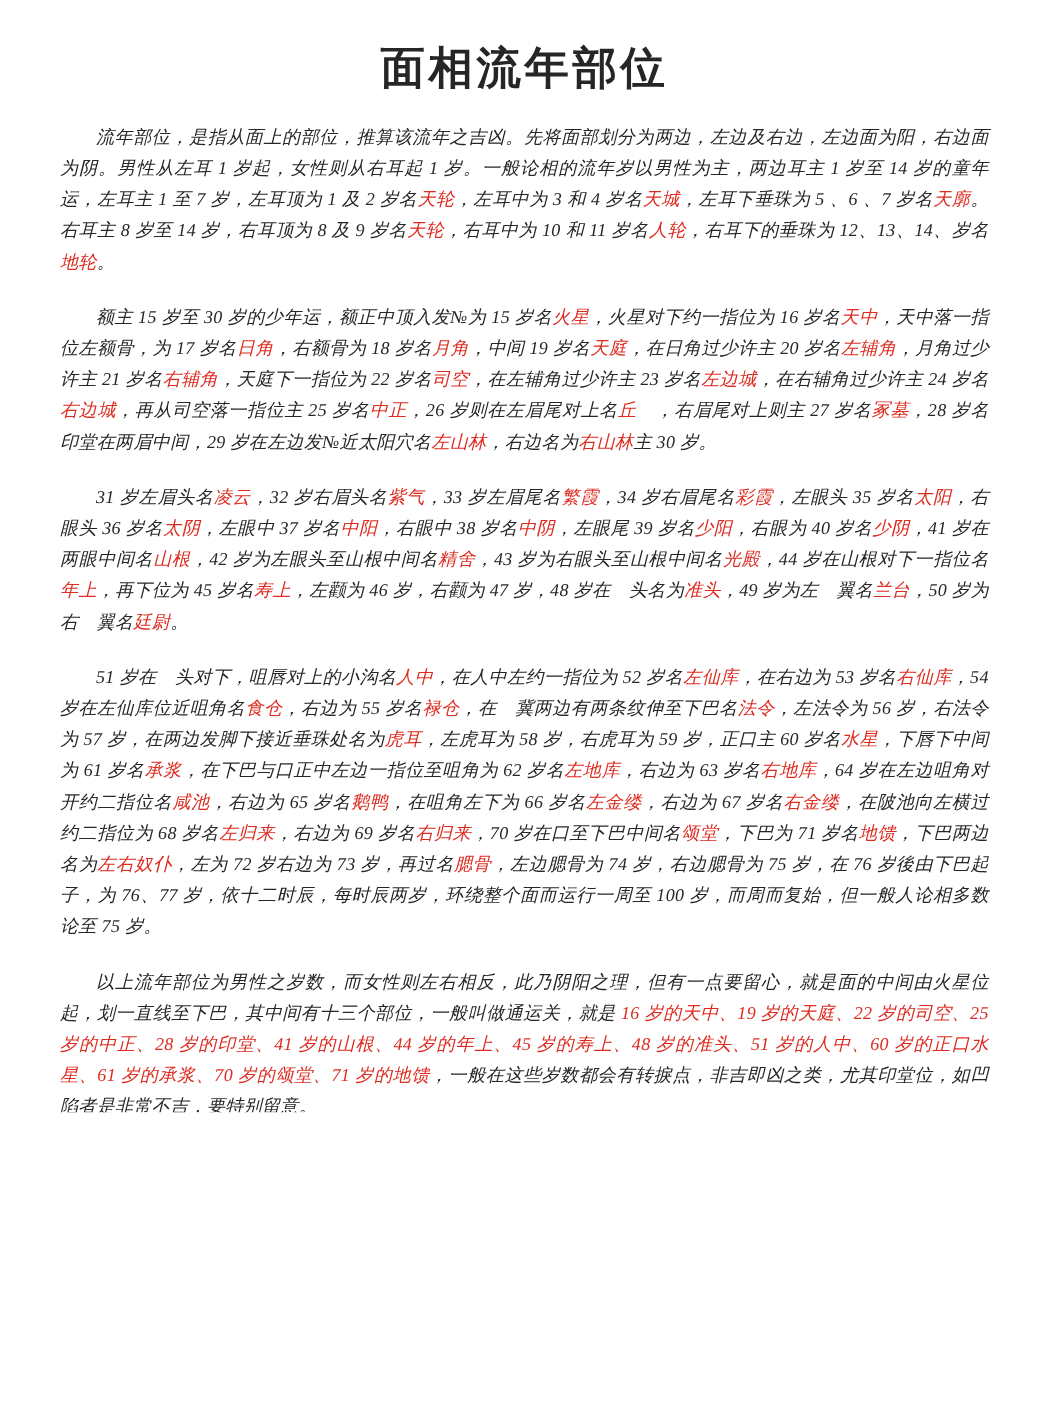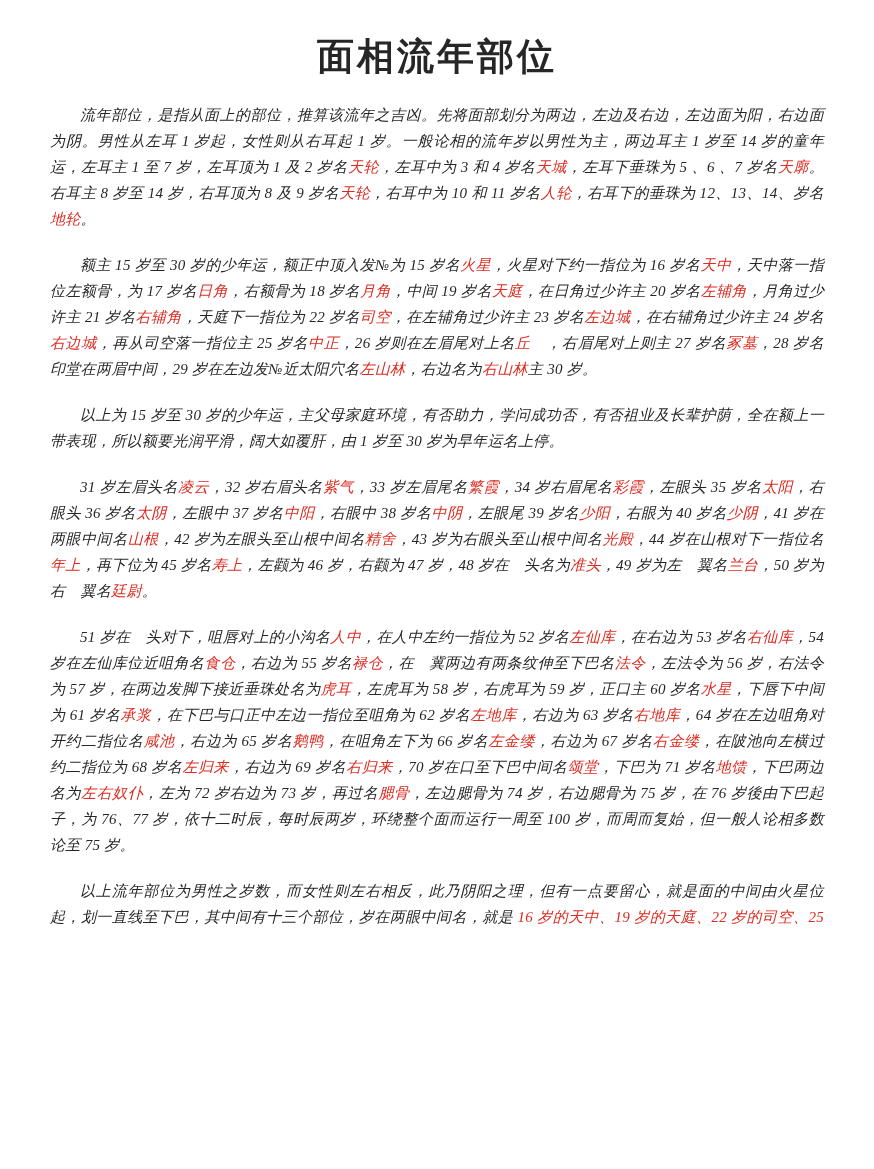--- a/index.html
+++ b/index.html
@@ -54,20 +54,19 @@
 </style>
 </head>
 <body>
 
 <div class="page" style="--bg: #ffffff; --text: #262626; --highlight: #dd2b20;">
   <div class="content">
     <h1 class="doc-title">面相流年部位</h1>
     <div id="doc-body">
         <p class="para indent"><span>流年部位，是指从面上的部位，推算该流年之吉凶。先将面部划分为两边，左边及右边，左边面为阳，右边面为阴。男性从左耳 1 岁起，女性则从右耳起 1 岁。一般论相的流年岁以男性为主，两边耳主 1 岁至 14 岁的童年运，左耳主 1 至 7 岁，左耳顶为 1 及 2 岁名</span><span class="red">天轮</span><span>，左耳中为 3 和 4 岁名</span><span class="red">天城</span><span>，左耳下垂珠为 5 、6 、7 岁名</span><span class="red">天廓</span><span>。右耳主 8 岁至 14 岁，右耳顶为 8 及 9 岁名</span><span class="red">天轮</span><span>，右耳中为 10 和 11 岁名</span><span class="red">人轮</span><span>，右耳下的垂珠为 12、13、14、岁名</span><span class="red">地轮</span><span>。</span></p>
         <p class="para indent"><span>额主 15 岁至 30 岁的少年运，额正中顶入发№为 15 岁名</span><span class="red">火星</span><span>，火星对下约一指位为 16 岁名</span><span class="red">天中</span><span>，天中落一指位左额骨，为 17 岁名</span><span class="red">日角</span><span>，右额骨为 18 岁名</span><span class="red">月角</span><span>，中间 19 岁名</span><span class="red">天庭</span><span>，在日角过少许主 20 岁名</span><span class="red">左辅角</span><span>，月角过少许主 21 岁名</span><span class="red">右辅角</span><span>，天庭下一指位为 22 岁名</span><span class="red">司空</span><span>，在左辅角过少许主 23 岁名</span><span class="red">左边城</span><span>，在右辅角过少许主 24 岁名</span><span class="red">右边城</span><span>，再从司空落一指位主 25 岁名</span><span class="red">中正</span><span>，26 岁则在左眉尾对上名</span><span class="red">丘</span><span>　，右眉尾对上则主 27 岁名</span><span class="red">冢墓</span><span>，28 岁名印堂在两眉中间，29 岁在左边发№近太阳穴名</span><span class="red">左山林</span><span>，右边名为</span><span class="red">右山林</span><span>主 30 岁。</span></p>
-        <p class="para indent"><span>以上为 15 岁至 30 岁的少年运，主父母家庭环境，有否助力，学问成功否，有否祖业及长辈护荫，全在额上一带表现，所以额要光润平滑，阔大如覆肝，由 1 岁至 30 岁为早年运名上停。</span></p>
         <p class="para indent"><span>31 岁左眉头名</span><span class="red">凌云</span><span>，32 岁右眉头名</span><span class="red">紫气</span><span>，33 岁左眉尾名</span><span class="red">繁霞</span><span>，34 岁右眉尾名</span><span class="red">彩霞</span><span>，左眼头 35 岁名</span><span class="red">太阳</span><span>，右眼头 36 岁名</span><span class="red">太阴</span><span>，左眼中 37 岁名</span><span class="red">中阳</span><span>，右眼中 38 岁名</span><span class="red">中阴</span><span>，左眼尾 39 岁名</span><span class="red">少阳</span><span>，右眼为 40 岁名</span><span class="red">少阴</span><span>，41 岁在两眼中间名</span><span class="red">山根</span><span>，42 岁为左眼头至山根中间名</span><span class="red">精舍</span><span>，43 岁为右眼头至山根中间名</span><span class="red">光殿</span><span>，44 岁在山根对下一指位名</span><span class="red">年上</span><span>，再下位为 45 岁名</span><span class="red">寿上</span><span>，左颧为 46 岁，右颧为 47 岁，48 岁在　头名为</span><span class="red">准头</span><span>，49 岁为左　翼名</span><span class="red">兰台</span><span>，50 岁为右　翼名</span><span class="red">廷尉</span><span>。</span></p>
         <p class="para indent"><span>51 岁在　头对下，咀唇对上的小沟名</span><span class="red">人中</span><span>，在人中左约一指位为 52 岁名</span><span class="red">左仙库</span><span>，在右边为 53 岁名</span><span class="red">右仙库</span><span>，54 岁在左仙库位近咀角名</span><span class="red">食仓</span><span>，右边为 55 岁名</span><span class="red">禄仓</span><span>，在　冀两边有两条纹伸至下巴名</span><span class="red">法令</span><span>，左法令为 56 岁，右法令为 57 岁，在两边发脚下接近垂珠处名为</span><span class="red">虎耳</span><span>，左虎耳为 58 岁，右虎耳为 59 岁，正口主 60 岁名</span><span class="red">水星</span><span>，下唇下中间为 61 岁名</span><span class="red">承浆</span><span>，在下巴与口正中左边一指位至咀角为 62 岁名</span><span class="red">左地库</span><span>，右边为 63 岁名</span><span class="red">右地库</span><span>，64 岁在左边咀角对开约二指位名</span><span class="red">咸池</span><span>，右边为 65 岁名</span><span class="red">鹅鸭</span><span>，在咀角左下为 66 岁名</span><span class="red">左金缕</span><span>，右边为 67 岁名</span><span class="red">右金缕</span><span>，在陂池向左横过约二指位为 68 岁名</span><span class="red">左归来</span><span>，右边为 69 岁名</span><span class="red">右归来</span><span>，70 岁在口至下巴中间名</span><span class="red">颂堂</span><span>，下巴为 71 岁名</span><span class="red">地馈</span><span>，下巴两边名为</span><span class="red">左右奴仆</span><span>，左为 72 岁右边为 73 岁，再过名</span><span class="red">腮骨</span><span>，左边腮骨为 74 岁，右边腮骨为 75 岁，在 76 岁後由下巴起子，为 76、77 岁，依十二时辰，每时辰两岁，环绕整个面而运行一周至 100 岁，而周而复始，但一般人论相多数论至 75 岁。</span></p>
-        <p class="para indent"><span>以上流年部位为男性之岁数，而女性则左右相反，此乃阴阳之理，但有一点要留心，就是面的中间由火星位起，划一直线至下巴，其中间有十三个部位，岁在两眼中间名，就是 </span><span class="red">16 岁的天中、19 岁的天庭、22 岁的司空、25 岁的中正、28 岁的印堂、41 岁的山根、44 岁的年上、45 岁的寿上、48 岁的准头、51 岁的人中、60 岁的正口水星、61 岁的承浆、70 岁的颂堂、71 岁的地馈</span><span>，一般在这些岁数都会有转捩点，非吉即凶之类，尤其印堂位，如凹陷者是非常不吉，要特别留意。</span></p>
+        <p class="para indent"><span>以上流年部位为男性之岁数，而女性则左右相反，此乃阴阳之理，但有一点要留心，就是面的中间由火星位起，划一直线至下巴，其中间有十三个部位，一般叫做通运关，就是 </span><span class="red">16 岁的天中、19 岁的天庭、22 岁的司空、25 岁的中正、28 岁的印堂、41 岁的山根、44 岁的年上、45 岁的寿上、48 岁的准头、51 岁的人中、60 岁的正口水星、61 岁的承浆、70 岁的颂堂、71 岁的地馈</span><span>，一般在这些岁数都会有转捩点，非吉即凶之类，尤其印堂位，如凹陷者是非常不吉，要特别留意。</span></p>
       </div>
   </div>
   <div class="page-number">9</div>
 </div>
 
 </body></html>

